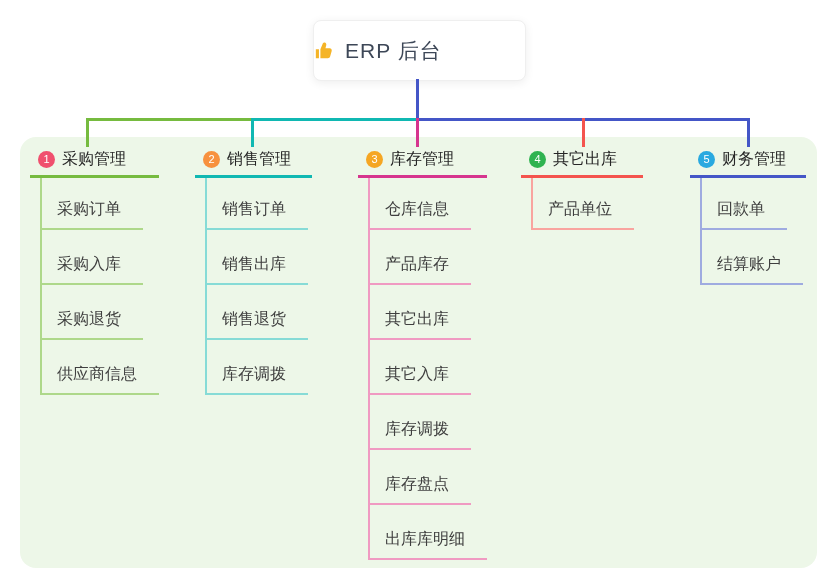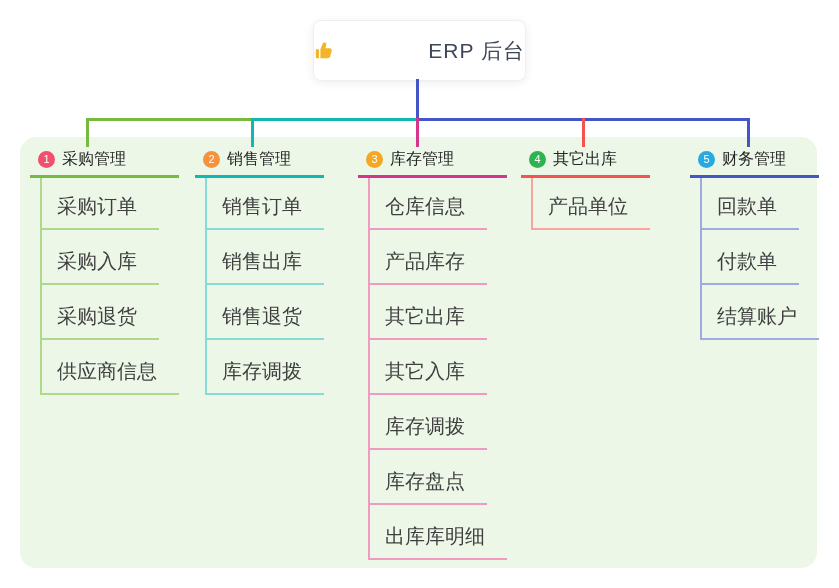--- a/index.html
+++ b/index.html
@@ -10,21 +10,21 @@
   }
   #canvas-panel{
     position:absolute;left:20px;top:137px;width:797px;height:431px;
     border-radius:16px;
   }
   
   #root-node{
     position:absolute;left:313px;top:20px;width:211px;height:59px;
     background:#ffffff;border:1px solid #efefef;border-radius:8px;
     box-shadow:0 2px 10px rgba(0,0,0,.07);
-    display:flex;align-items:center;justify-content:space-between;
+    display:flex;align-items:center;justify-content:flex-start;
     font-size:21px;color:#3d4757;letter-spacing:1px;
   }
   #root-node .icon{width:22px;height:22px;margin-right:9px;display:inline-block;}
   
   .seg{position:absolute;}
   
   .branch{position:absolute;top:145px;}
   .branch-header{
     height:33px;box-sizing:border-box;display:flex;align-items:center;
     border-bottom:3px solid var(--strong);padding:0 4px 2px 8px;
@@ -36,21 +36,21 @@
     color:#fff;font-size:11px;line-height:1;margin-right:7px;
   }
   .children{
     list-style:none;margin:0 0 0 10px;padding:0;
     border-left:2px solid var(--soft);display:inline-block;
   }
   .children li{
     box-sizing:border-box;height:55px;width:-moz-fit-content;width:fit-content;
     display:flex;align-items:flex-end;
     padding:0 22px 8px 15px;border-bottom:2px solid var(--soft);
-    font-size:20px;color:#3f3f3f;white-space:nowrap;cursor:default;
+    font-size:16px;color:#3f3f3f;white-space:nowrap;cursor:default;
   }
   .children li:first-child{height:52px;}
 </style>
 </head>
 <body>
 
 <div id="canvas-panel" style="background: rgb(237, 247, 232);"></div>
 
 <div id="root-node">
   <span class="icon">
@@ -120,17 +120,15 @@
         <span>其它出库</span>
       </div><ul class="children"><li>
           <span>产品单位</span>
         </li></ul></div>
     <div class="branch" style="left: 690px; --strong: #4456c7; --soft: #9fabe0;"><div class="branch-header" style="min-width: 116px;">
         <span class="badge" style="background: rgb(41, 169, 224); color: rgb(255, 255, 255);">5</span>
         <span>财务管理</span>
       </div><ul class="children"><li>
           <span>回款单</span>
         </li><li>
-          <span>付款单</span>
-        </li><li>
           <span>结算账户</span>
         </li></ul></div>
   </div>
 
 </body></html>

